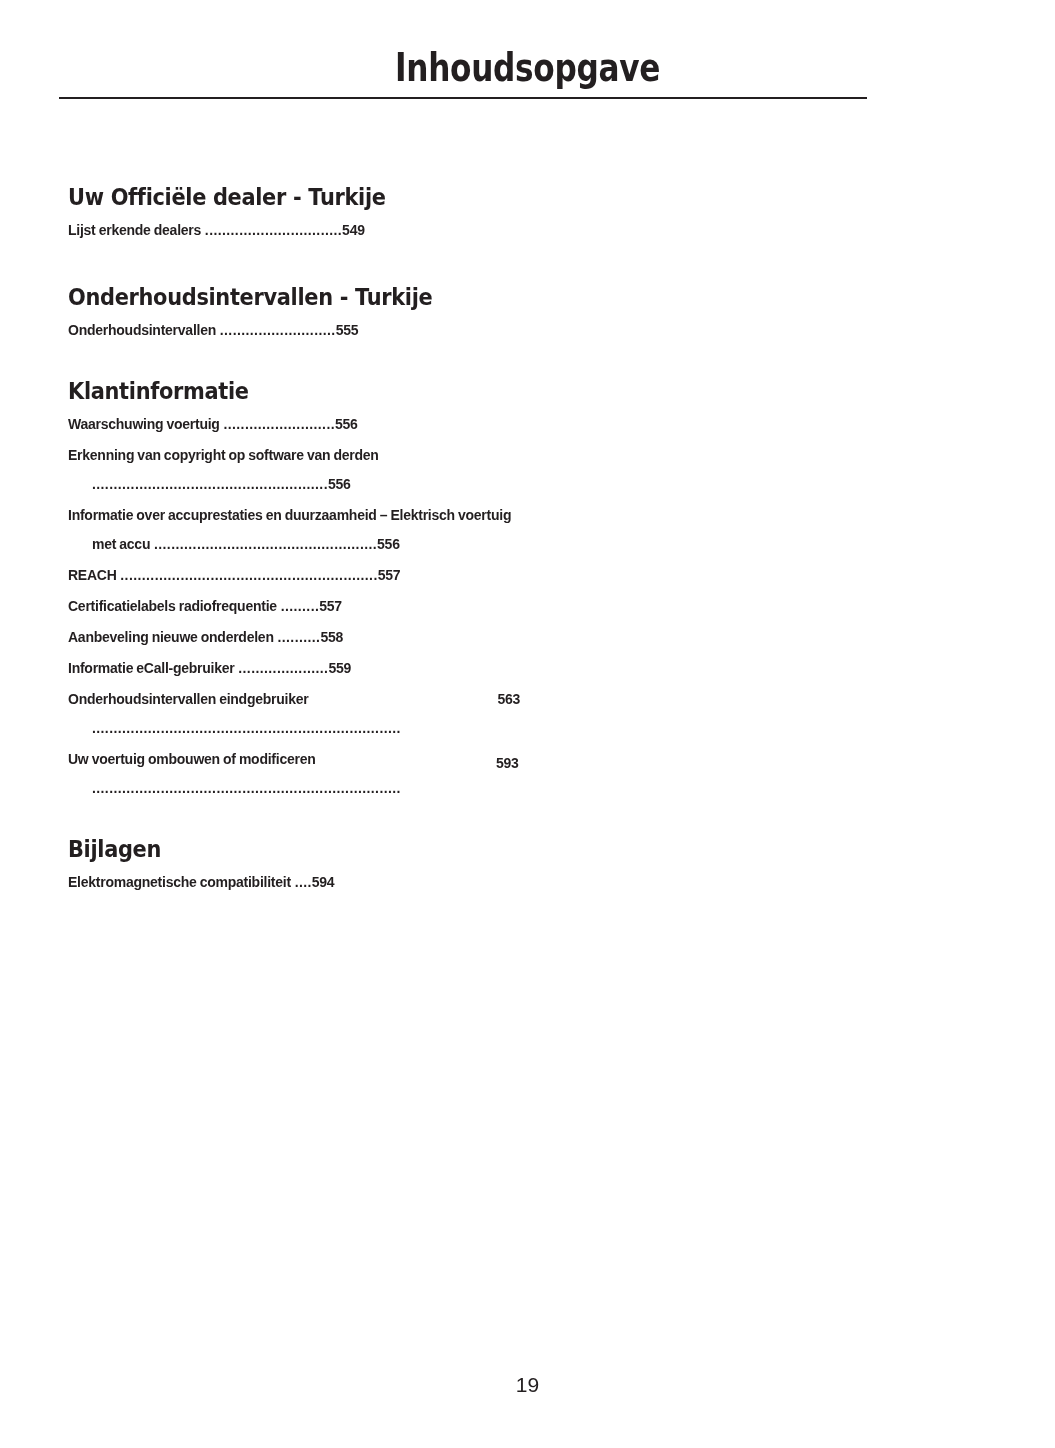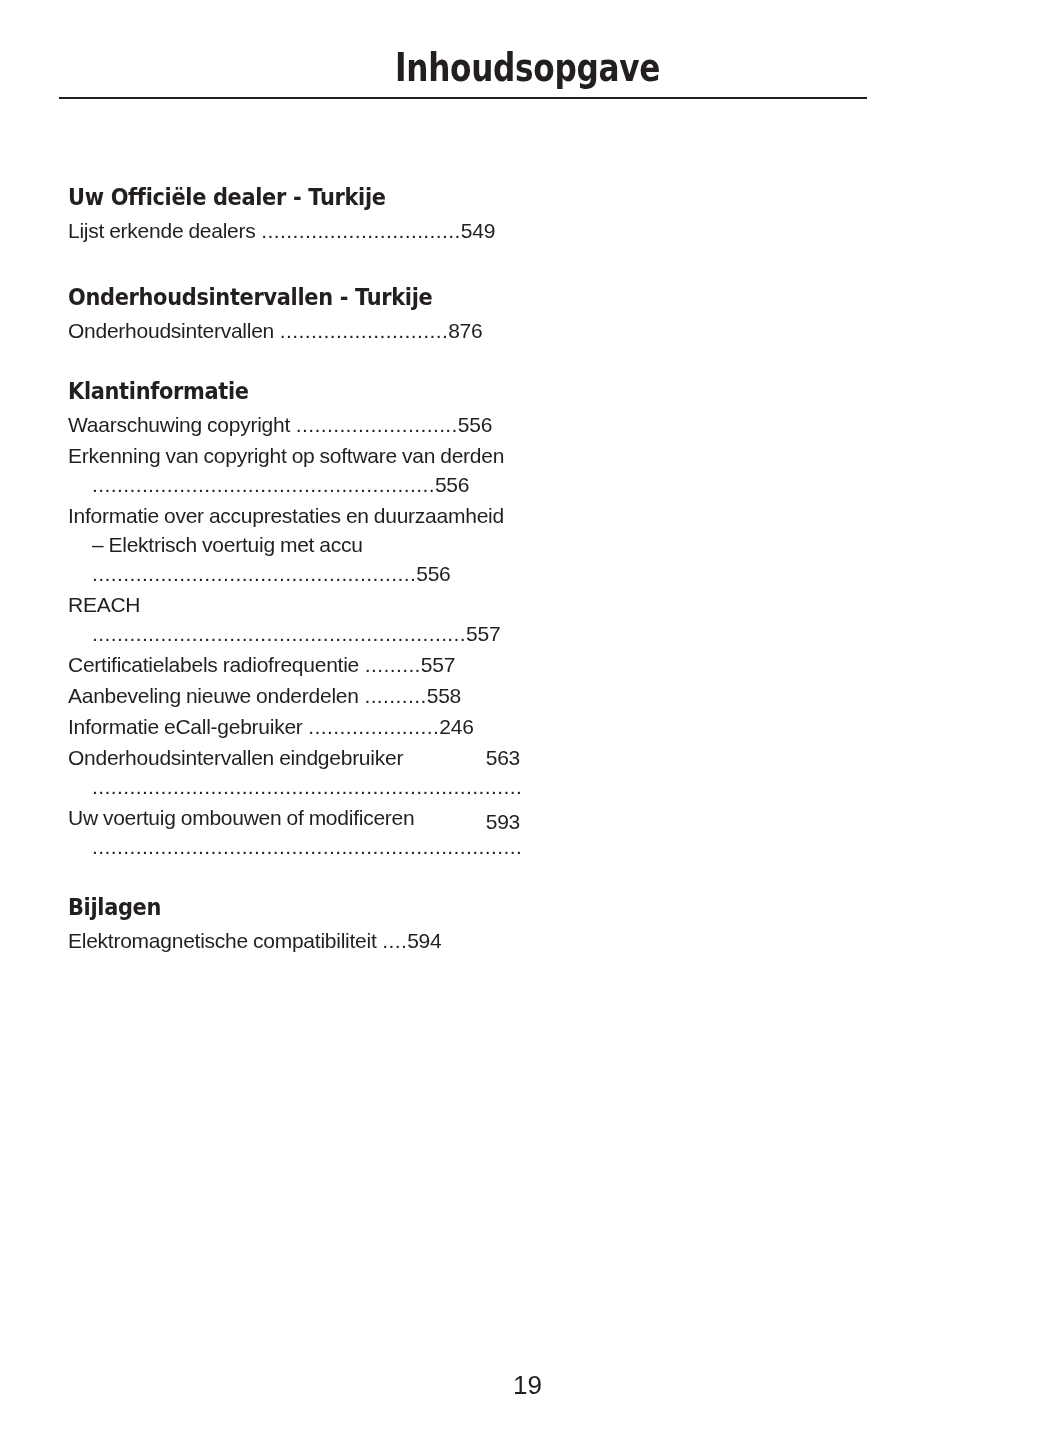--- a/index.html
+++ b/index.html
@@ -71,22 +71,22 @@
     text-indent: -22px;
   }
   
   .gap-lg { height: 36px; }
   .gap-md { height: 30px; }
 
   
   .entry {
     position: relative;
     font-family: "Liberation Sans", sans-serif;
-    font-weight: normal;
-    font-size: 21px;
+    font-weight: bold;
+    font-size: 14px;
     line-height: 29px;
     letter-spacing: -0.25px;
     margin-bottom: 2px;
     padding-left: 24px;
     text-indent: -24px;
     word-spacing: -0.5px;
   }
   
   .leader {
     letter-spacing: 0.4px;
@@ -94,21 +94,21 @@
   .pnum { white-space: nowrap; }
 
   
   .folio {
     position: absolute;
     left: 0;
     top: 1372px;
     width: 1055px;
     text-align: center;
     font-family: "Liberation Sans", sans-serif;
-    font-size: 26px;
+    font-size: 21px;
     line-height: 26px;
     color: #231f20;
   }
 </style>
 </head>
 <body>
 
 <div class="page">
 
   <div class="doc-title">Inhoudsopgave</div>
@@ -116,32 +116,32 @@
   <div class="title-rule"></div>
 
   <div class="toc" id="toc-root">
       <div class="toc-section">
         <div class="section-heading">Uw Officiële dealer - Turkije</div>
         <div class="entry"><span>Lijst erkende dealers</span><span class="leader"> ................................</span><span class="pnum">549</span></div>
       </div>
       <div class="gap-lg"></div>
       <div class="toc-section">
         <div class="section-heading wrap">Onderhoudsintervallen - Turkije</div>
-        <div class="entry"><span>Onderhoudsintervallen</span><span class="leader"> ...........................</span><span class="pnum">876</span></div>
+        <div class="entry"><span>Onderhoudsintervallen</span><span class="leader"> ...........................</span><span class="pnum">555</span></div>
       </div>
       <div class="gap-md"></div>
       <div class="toc-section">
         <div class="section-heading">Klantinformatie</div>
-        <div class="entry"><span>Waarschuwing copyright</span><span class="leader"> ..........................</span><span class="pnum">556</span></div>
+        <div class="entry"><span>Waarschuwing voertuig</span><span class="leader"> ..........................</span><span class="pnum">556</span></div>
         <div class="entry"><span>Erkenning van copyright op software van derden</span><span class="leader"> .......................................................</span><span class="pnum">556</span></div>
         <div class="entry"><span>Informatie over accuprestaties en duurzaamheid – Elektrisch voertuig met accu</span><span class="leader"> ....................................................</span><span class="pnum">556</span></div>
         <div class="entry"><span>REACH</span><span class="leader"> ............................................................</span><span class="pnum">557</span></div>
         <div class="entry"><span>Certificatielabels radiofrequentie</span><span class="leader"> .........</span><span class="pnum">557</span></div>
         <div class="entry"><span>Aanbeveling nieuwe onderdelen</span><span class="leader"> ..........</span><span class="pnum">558</span></div>
-        <div class="entry"><span>Informatie eCall-gebruiker</span><span class="leader"> .....................</span><span class="pnum">246</span></div>
+        <div class="entry"><span>Informatie eCall-gebruiker</span><span class="leader"> .....................</span><span class="pnum">559</span></div>
         <div class="entry"><span>Onderhoudsintervallen eindgebruiker</span><span class="pnum" style="position: absolute; right: 0px; top: 0px; text-align: right;">563</span><div class="leader" style="padding-left: 24px; overflow: hidden; white-space: nowrap;"> ........................................................................</div></div>
         <div class="entry"><span>Uw voertuig ombouwen of modificeren</span><span class="pnum" style="position: absolute; right: 0px; top: 4px;">593</span><div class="leader" style="padding-left: 24px; overflow: hidden; white-space: nowrap;"> ........................................................................</div></div>
       </div>
       <div class="gap-md"></div>
       <div class="toc-section">
         <div class="section-heading">Bijlagen</div>
         <div class="entry"><span>Elektromagnetische compatibiliteit</span><span class="leader"> ....</span><span class="pnum">594</span></div>
       </div>
     </div>
 

